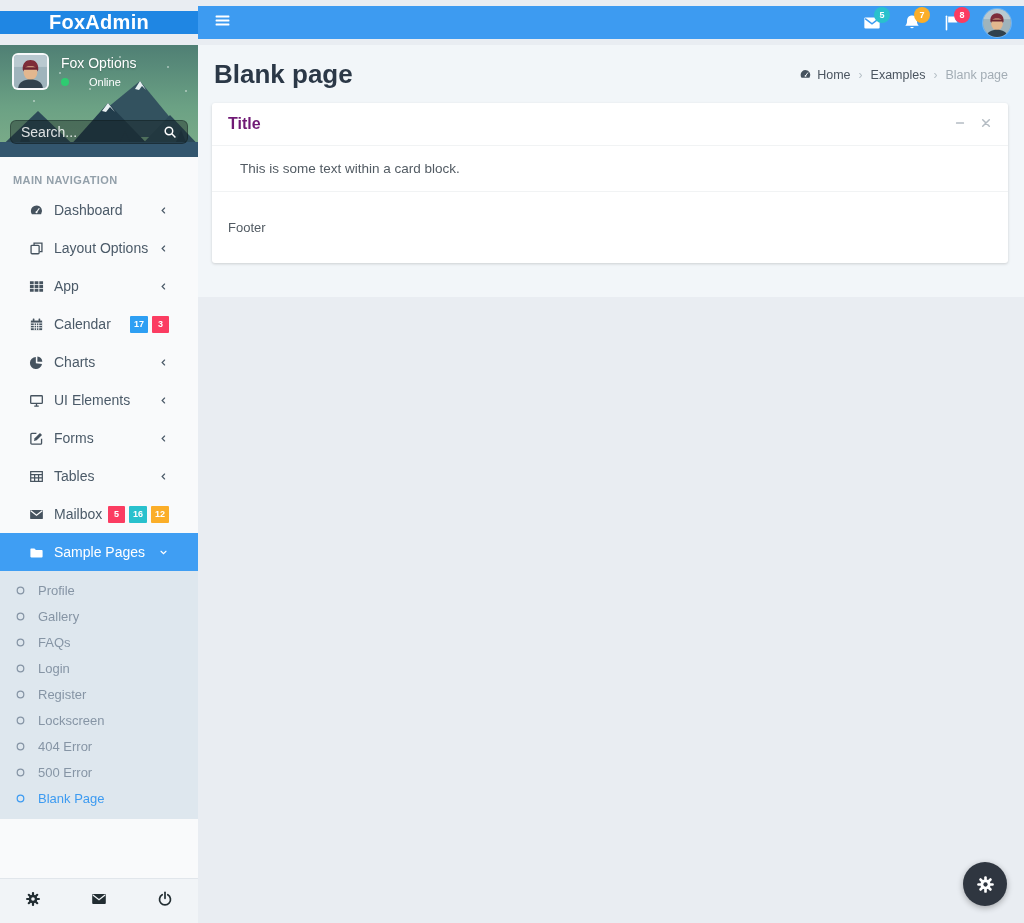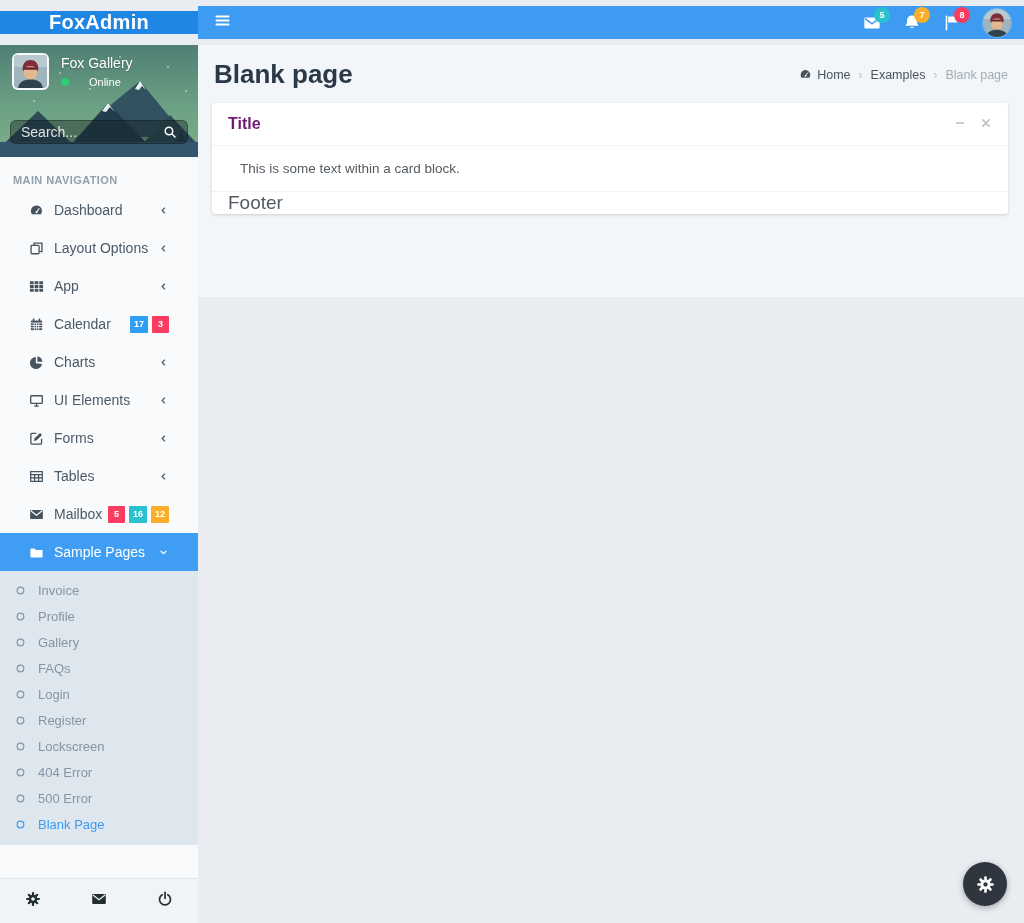--- a/index.html
+++ b/index.html
@@ -98,21 +98,21 @@
   .crumb.active { color:#a3adb5; cursor:default; }
   .bc-sep { color:#b7c0c7; font-size:12px; }
 
   .card { margin:0 16px 0 14px; background:#fff; border-radius:3px; box-shadow:0 1px 3px rgba(0,0,0,.16); }
   .card-header { display:flex; align-items:center; justify-content:space-between; padding:12px 16px; border-bottom:1px solid #f1f3f4; }
   .card-title { font-size:16px; font-weight:600; color:#701a75; }
   .card-tools { display:flex; gap:14px; color:#b4bcc3; }
   .card-tool { cursor:pointer; }
   .card-tool svg { width:12px; height:12px; }
   .card-body { padding:15px 28px; font-size:13.5px; color:#525b63; }
-  .card-footer { padding:0 16px; border-top:1px solid #f1f3f4; font-size:19px; color:#525b63; }
+  .card-footer { padding:28px 16px; border-top:1px solid #f1f3f4; font-size:13px; color:#525b63; }
 
   .fab {
     position:absolute; right:17px; bottom:17px; width:44px; height:44px; border-radius:50%;
     background:#2f3640; color:#fff; display:flex; align-items:center; justify-content:center;
     box-shadow:0 2px 6px rgba(0,0,0,.3); cursor:pointer; z-index:40;
   }
   .fab svg { width:19px; height:19px; }
 </style>
 </head>
 <body>
@@ -206,21 +206,21 @@
     <div class="up-info">
       <span class="up-avatar"><svg viewBox="0 0 36 36">
             <rect width="36" height="36" fill="#9fb4bc"></rect>
             <rect width="36" height="13" fill="#b9c9d0"></rect>
             <ellipse cx="18" cy="19" rx="7.5" ry="8.3" fill="#e3b78f"></ellipse>
             <path d="M9.5 16c-.5-7 3.6-10.5 8.5-10.5S27 9 26.5 16l-1.2 2c-.3-4.2-1.8-5.8-7.3-5.8s-7 1.6-7.3 5.8z" fill="#7e2d39"></path>
             <path d="M10.3 13.4h15.4v2.8H10.3z" fill="#6d2531"></path>
             <path d="M4.5 36c1-6.8 6.3-9.3 13.5-9.3S30.5 29.2 31.5 36z" fill="#31424d"></path>
           </svg></span>
       <span>
-        <div class="up-name">Fox Gallery</div>
+        <div class="up-name">Fox Options</div>
         <div class="up-status">
           <span class="up-dot" style="background: rgb(46, 204, 113);"></span>
           <span>Online</span>
         </div>
       </span>
     </div>
     <div class="search-row">
       <input class="search-input" type="text" placeholder="Search..." style="">
       <span class="search-btn">
           <svg viewBox="0 0 16 16" fill="none" stroke="currentColor" stroke-width="1.7">
@@ -378,28 +378,20 @@
         </span>
         <span class="lbl">Sample Pages</span>
         <span class="icn chev">
           <svg viewBox="0 0 16 16" fill="none" stroke="currentColor" stroke-width="1.7" stroke-linecap="round">
             <path d="M4.4 6.2L8 9.8l3.6-3.6"></path>
           </svg>
         </span>
       </li>
     </ul>
   <ul class="submenu" id="submenu">
-      <li>
-        <span class="icn">
-          <svg viewBox="0 0 16 16" fill="none" stroke="currentColor" stroke-width="1.8">
-            <circle cx="8" cy="8" r="4.8"></circle>
-          </svg>
-        </span>
-        <span>Invoice</span>
-      </li>
       <li>
         <span class="icn">
           <svg viewBox="0 0 16 16" fill="none" stroke="currentColor" stroke-width="1.8">
             <circle cx="8" cy="8" r="4.8"></circle>
           </svg>
         </span>
         <span>Profile</span>
       </li>
       <li>
         <span class="icn">

